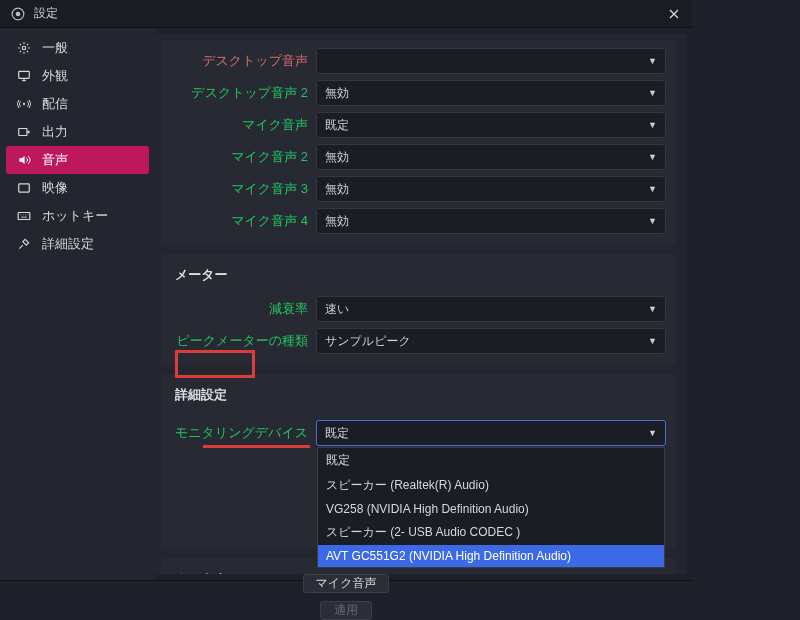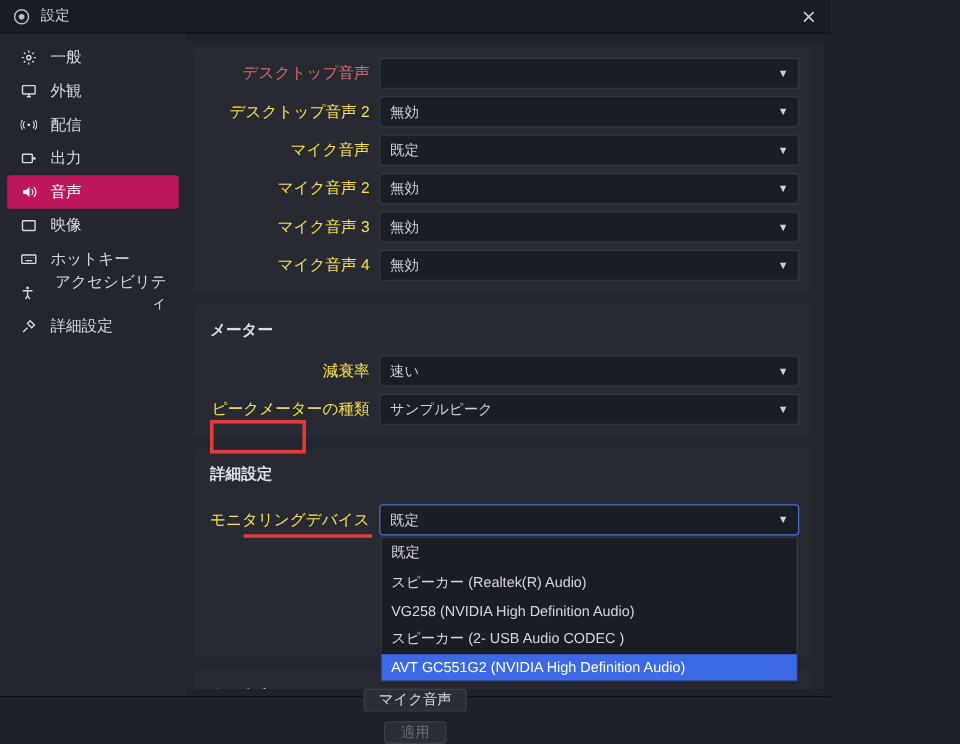--- a/index.html
+++ b/index.html
@@ -82,21 +82,21 @@
   align-items: center;
   min-height: 30px;
   margin-bottom: 2px;
   justify-content: space-between;
 }
 .row .label {
   width: 145px;
   text-align: right;
   padding-right: 8px;
   font-size: 13px;
-  color: #fde047;
+  color: #22c55e;
 }
 .row .label.warn { color: #d86a6a; }
 .row .label.underline-red { position: relative; }
 .row .label.underline-red::after {
   content:"";
   position:absolute;
   left: 32px;
   right:6px;
   bottom: -6px;
   height:3px;
@@ -246,29 +246,20 @@
             <svg width="14" height="14" viewBox="0 0 24 24">
               <rect x="2" y="6" width="20" height="12" rx="1" fill="none" stroke="currentColor" stroke-width="2"></rect>
               <path d="M6 10h1M10 10h1M14 10h1M18 10h1M7 14h10" stroke="currentColor" stroke-width="1.5"></path>
             </svg>
           </span>
         <span>ホットキー</span>
       </div>
       <div class="sb-item">
         <span class="sb-icon">
             <svg width="14" height="14" viewBox="0 0 24 24">
-              <circle cx="12" cy="5" r="2" fill="currentColor"></circle>
-              <path d="M5 9h14M12 9v7M9 21l3-5 3 5" stroke="currentColor" stroke-width="2" fill="none"></path>
-            </svg>
-          </span>
-        <span>アクセシビリティ</span>
-      </div>
-      <div class="sb-item">
-        <span class="sb-icon">
-            <svg width="14" height="14" viewBox="0 0 24 24">
               <path d="M14 4l6 6-4 4-6-6 4-4zM4 20l6-6" stroke="currentColor" stroke-width="2" fill="none"></path>
             </svg>
           </span>
         <span>詳細設定</span>
       </div>
     </div>
 
     <div class="content">
 
       <div class="panel" style="padding-top:6px;">

